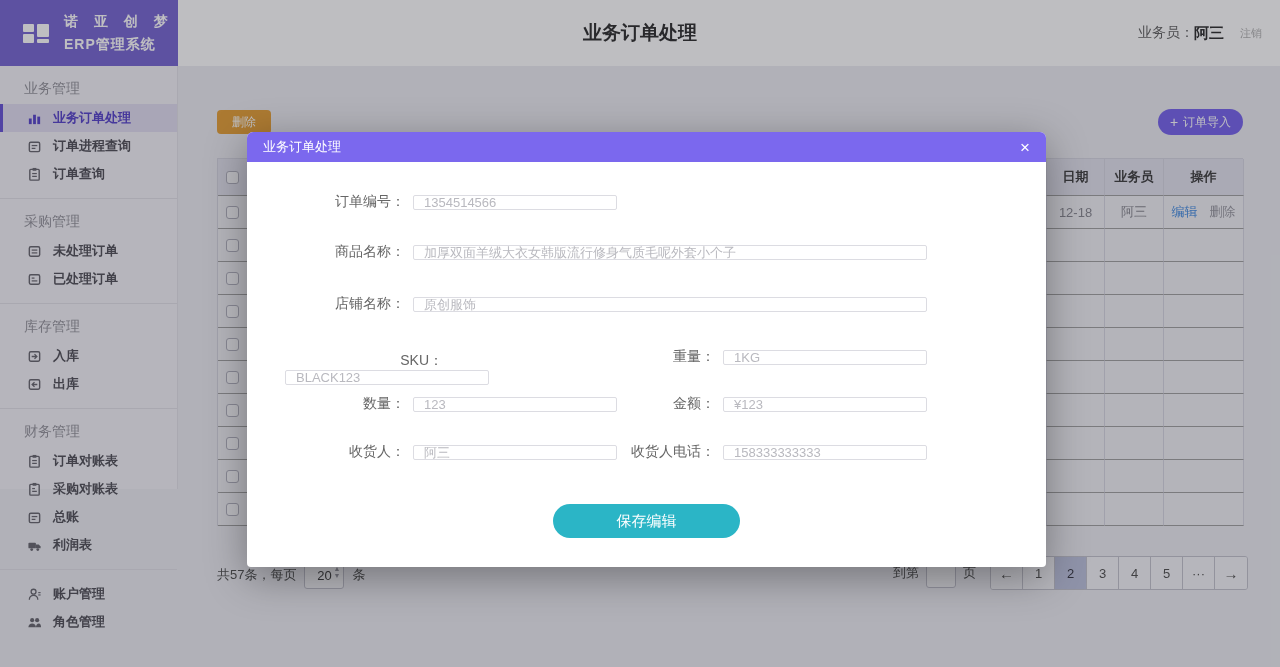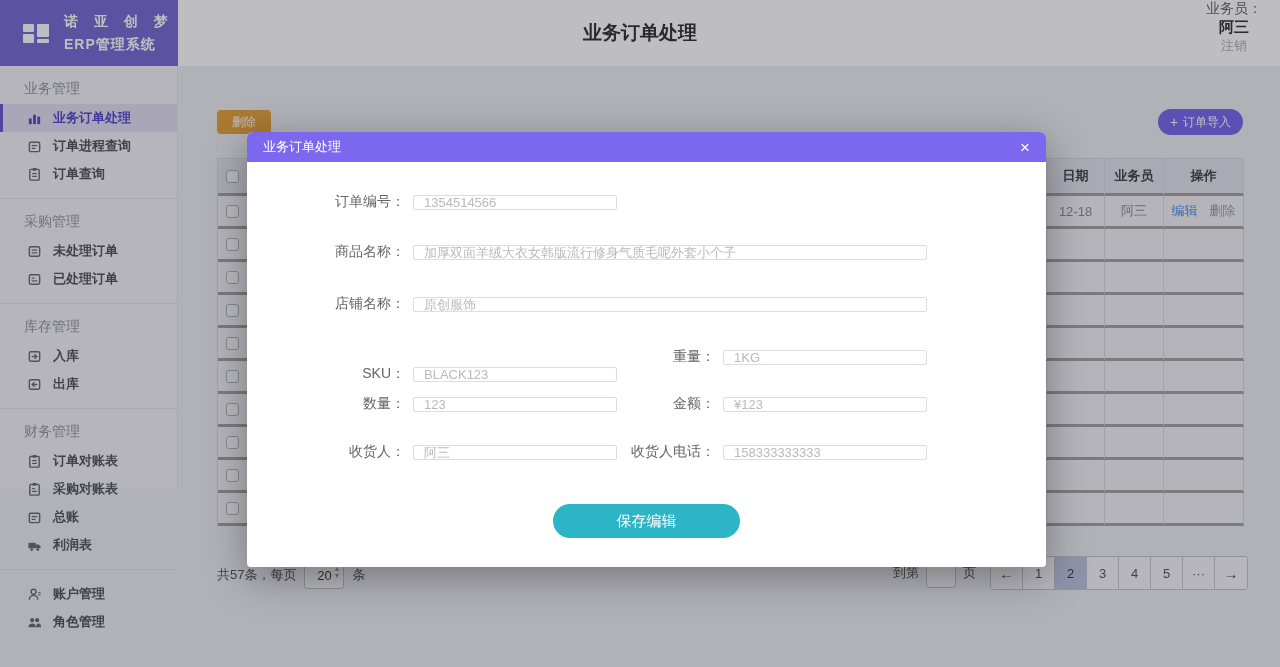--- a/index.html
+++ b/index.html
@@ -7,24 +7,24 @@
     font-family:"Liberation Sans","DejaVu Sans",sans-serif; background:#edeef3; }
 
   
   .header { position:absolute; left:0; top:0; width:1280px; height:66px; background:#ffffff; z-index:2; }
   .logo { position:absolute; left:0; top:0; width:178px; height:66px; background:#7b6ad4; display:flex; align-items:center; }
   .logo-mark { margin-left:22px; width:30px; height:30px; flex:0 0 auto; }
   .logo-text { margin-left:12px; color:#fff; }
   .logo-line1 { font-size:14px; letter-spacing:6px; font-weight:700; }
   .logo-line2 { font-size:14px; margin-top:5px; font-weight:700; letter-spacing:1px; }
   .page-title { position:absolute; left:0; right:0; top:20px; text-align:center; font-size:19px; font-weight:700; color:#333; }
-  .user-area { position:absolute; right:18px; top:0; height:66px; display:flex; align-items:center;flex-direction:column; }
+  .user-area { position:absolute; right:18px; top:0; height:66px; display:flex; align-items:center; }
   .user-label { font-size:14px; color:#666; }
   .user-name { font-size:15px; color:#333; font-weight:700; }
-  .logout { font-size:13px; color:#b3b3b3; cursor:pointer; }
+  .logout { font-size:11px; color:#b3b3b3; margin-left:16px; cursor:pointer; }
 
   
   .sidebar { position:absolute; left:0; top:66px; width:178px; height:423px; background:#f4f3f8; border-right:1px solid #e4e3ea; z-index:2; }
   .sb-section { padding:10px 0 10px 0; border-bottom:1px solid #e2e1e8; }
   .sb-section:last-child { border-bottom:none; }
   .sb-title { font-size:14px; color:#97969e; padding:4px 0 6px 24px; }
   .sb-item { height:28px; display:flex; align-items:center; padding-left:27px; cursor:pointer; color:#55545c; font-size:13px; font-weight:700; }
   .sb-item .ic { width:15px; height:15px; margin-right:11px; color:#6b6a72; flex:0 0 auto; }
   .sb-item.active { background:#e3def1; border-left:3px solid #6a57d8; padding-left:24px; color:#5b48cc; }
   .sb-item.active .ic { color:#5b48cc; }
@@ -33,21 +33,21 @@
   .btn-delete { position:absolute; left:217px; top:110px; width:54px; height:24px; background:#e6a23c; border:none; border-radius:4px; color:#fff; font-size:12px; cursor:pointer; z-index:2; }
   .btn-import { position:absolute; left:1158px; top:109px; width:85px; height:26px; background:#7b68ee; border:none; border-radius:13px; color:#fff; font-size:12px; cursor:pointer; z-index:2; display:flex; align-items:center; justify-content:center; gap:5px; }
   .btn-import .plus { font-size:14px; line-height:1; }
 
   .table { position:absolute; left:217px; top:158px; width:1026px; z-index:2; border-left:1px solid #d8d8e2; border-top:1px solid #d8d8e2; }
   .trow { display:grid; grid-template-columns:30px 799px 58px 59px 80px; }
   .thead { background:#e4e4ef; }
   .thead .tcell { height:37px; font-size:13px; font-weight:700; color:#444; }
   .tbody-row { background:#f2f2f6; }
   .tbody-row .tcell { height:33px; font-size:13px; color:#8b8b93; }
-  .tcell { border-right:1px solid #d8d8e2; border-bottom:3px solid #a3a3a3; display:flex; align-items:center; justify-content:center; }
+  .tcell { border-right:1px solid #d8d8e2; border-bottom:1px solid #a3a3a3; display:flex; align-items:center; justify-content:center; }
   .cbx { width:13px; height:13px; border:1px solid #b4b4c0; border-radius:3px; background:#fafafc; cursor:pointer; }
   .link-edit { color:#4a90e2; cursor:pointer; margin-right:12px; }
   .link-del { color:#9a9aa2; cursor:pointer; }
 
   
   .pag-left { position:absolute; left:217px; top:560px; height:30px; display:flex; align-items:center; z-index:2; font-size:13px; color:#555; }
   .spinner { margin:0 8px; width:40px; height:27px; background:#f7f7fa; border:1px solid #c2c2cc; border-radius:3px; position:relative; display:flex; align-items:center; cursor:pointer; }
   .spinner .num { flex:1; text-align:center; font-size:13px; color:#444; }
   .spinner .arrows { position:absolute; right:3px; top:2px; display:flex; flex-direction:column; line-height:1; color:#9a9aa4; font-size:7px; }
   .pag-right { position:absolute; left:893px; top:556px; height:34px; display:flex; align-items:center; z-index:2; font-size:13px; color:#555; }
@@ -385,21 +385,21 @@
   <div class="fgroup" style="left:38px; top:111px;">
     <span class="flabel">商品名称：</span>
     <input class="finput w-wide" placeholder="加厚双面羊绒大衣女韩版流行修身气质毛呢外套小个子" style="">
   </div>
 
   <div class="fgroup" style="left:38px; top:163px;">
     <span class="flabel">店铺名称：</span>
     <input class="finput w-wide" placeholder="原创服饰" style="">
   </div>
 
-  <div class="fgroup" style="left:38px; top:233px;">
+  <div class="fgroup" style="left:38px; top:220px;flex-direction:column;">
     <span class="flabel">SKU：</span>
     <input class="finput w-small" placeholder="BLACK123" style="">
   </div>
   <div class="fgroup" style="left:348px; top:216px;">
     <span class="flabel">重量：</span>
     <input class="finput w-small" placeholder="1KG" style="">
   </div>
 
   <div class="fgroup" style="left:38px; top:263px;">
     <span class="flabel">数量：</span>

